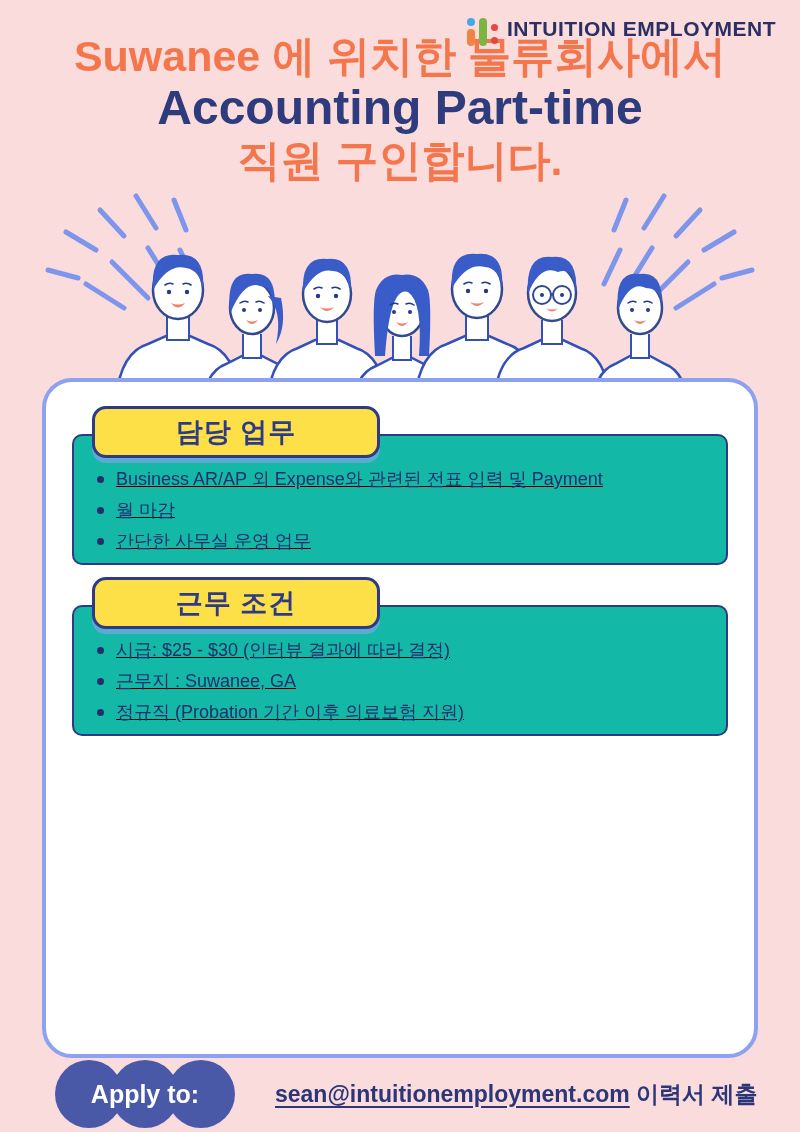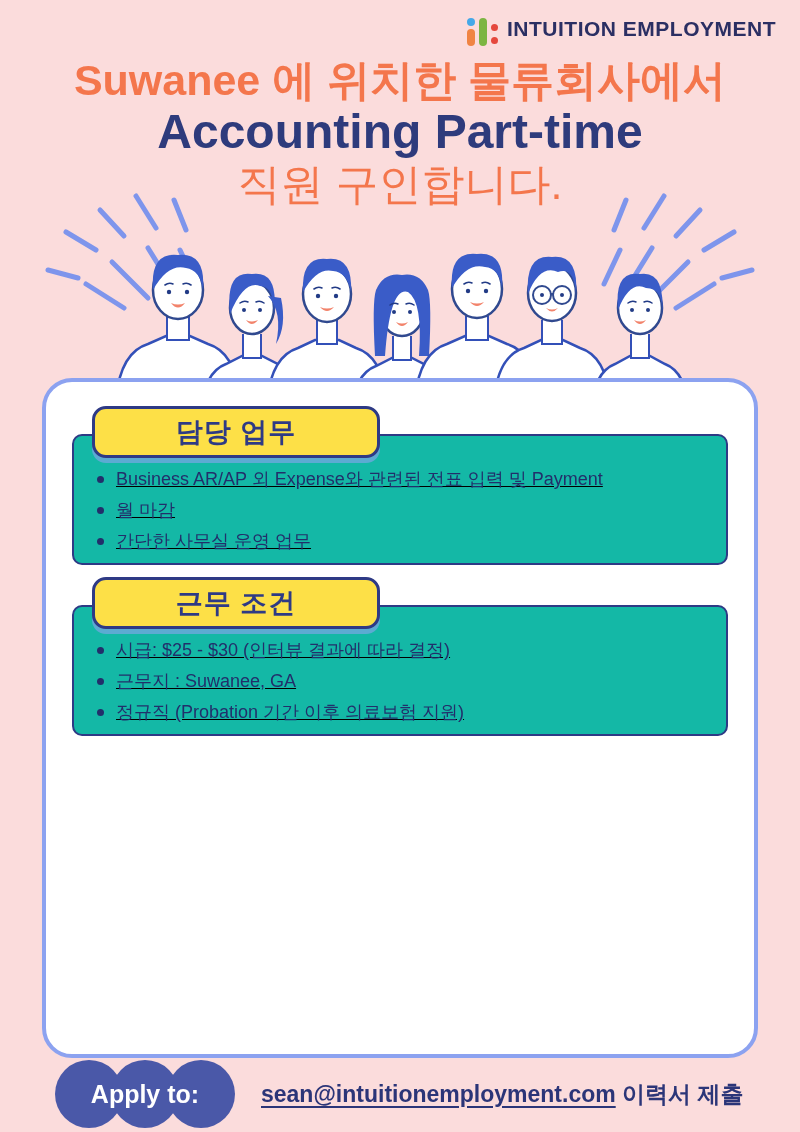--- a/index.html
+++ b/index.html
@@ -12,24 +12,24 @@
   .logo{position:absolute;top:12px;right:24px;display:flex;align-items:center;gap:9px;z-index:2;}
   .logo-mark{display:flex;align-items:flex-end;gap:4px;height:34px;}
   .li-i{display:flex;flex-direction:column;align-items:center;gap:3px;}
   .li-i .dot{width:8px;height:8px;border-radius:50%;background:#45a8e8;}
   .li-i .stem{width:8px;height:17px;border-radius:4px;background:#f08443;}
   .li-l{width:8px;height:28px;border-radius:4px;background:#7cb542;}
   .li-colon{display:flex;flex-direction:column;gap:6px;padding-bottom:2px;}
   .li-colon span{width:7px;height:7px;border-radius:50%;background:#e5473d;}
   .logo-text{font-size:21px;font-weight:bold;color:#2b2f63;letter-spacing:.5px;}
   
-  .title{position:relative;z-index:1;text-align:center;padding-top:56px;line-height:1.14;}
+  .title{position:relative;z-index:1;text-align:center;padding-top:32px;line-height:1.14;}
   .title .t1{font-size:43px;font-weight:bold;color:#f4764c;}
   .title .t2{font-size:48px;font-weight:bold;color:#2e3b7c;}
-  .title .t3{font-size:43px;font-weight:normal;color:#f4764c;}
+  .title .t3{font-size:43px;font-weight:bold;color:#f4764c;}
   
   .decor{position:absolute;left:0;top:180px;z-index:0;pointer-events:none;}
   
   .panel{
     position:absolute;left:42px;top:378px;width:716px;height:680px;box-sizing:border-box;
     background:#ffffff;border:4px solid #8ca2f0;border-radius:30px;z-index:1;
     padding:24px 26px 0 26px;
   }
   .section{margin-top:12px;}
   .section:first-child{margin-top:0;}
@@ -49,21 +49,21 @@
   }
   .section-body ul{margin:0;padding:0;list-style:none;}
   .section-body li{
     position:relative;padding-left:26px;font-size:18px;line-height:31px;color:#222f6b;
   }
   .section-body li::before{
     content:"";position:absolute;left:7px;top:12px;width:7px;height:7px;border-radius:50%;background:#222f6b;
   }
   .section-body li.b{font-weight:bold;}
   
-  .footer{position:absolute;left:55px;top:1060px;right:20px;display:flex;align-items:center;gap:26px;z-index:2;}
+  .footer{position:absolute;left:55px;top:1060px;right:20px;display:flex;align-items:center;gap:40px;z-index:2;}
   .cloud{position:relative;width:180px;height:68px;flex:0 0 auto;}
   .cloud i{position:absolute;top:0;width:68px;height:68px;border-radius:50%;background:#4a58a8;}
   .cloud i:nth-child(1){left:0;}
   .cloud i:nth-child(2){left:56px;}
   .cloud i:nth-child(3){left:112px;}
   .cloud .cloud-label{
     position:absolute;inset:0;display:flex;align-items:center;justify-content:center;
     color:#ffffff;font-size:25px;font-weight:bold;z-index:1;
   }
   .apply-line{font-size:23px;font-weight:bold;color:#2b3578;white-space:nowrap;}

